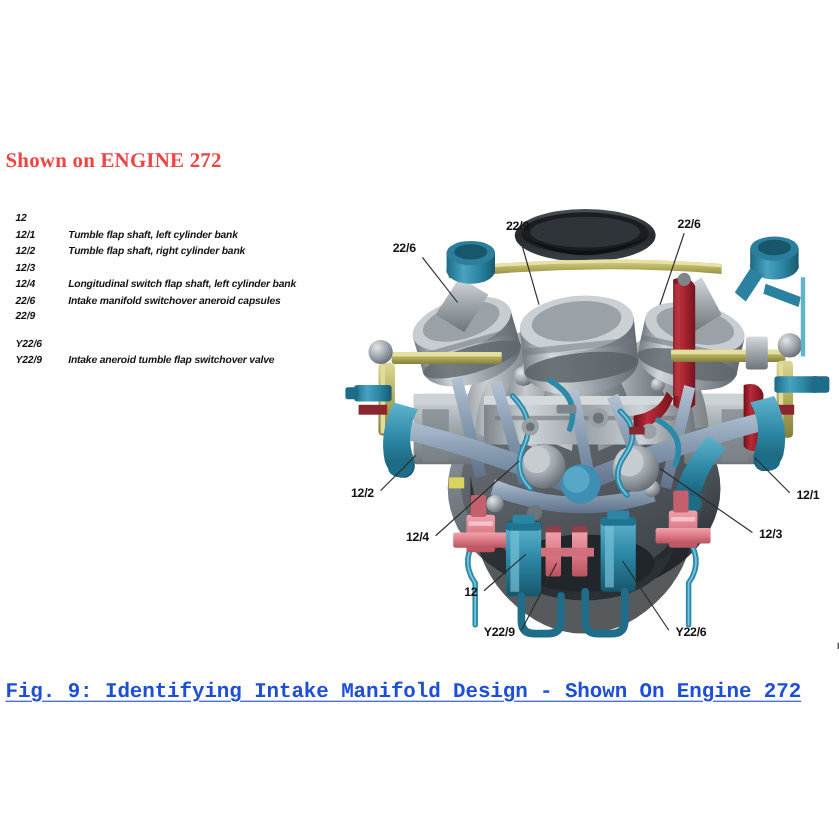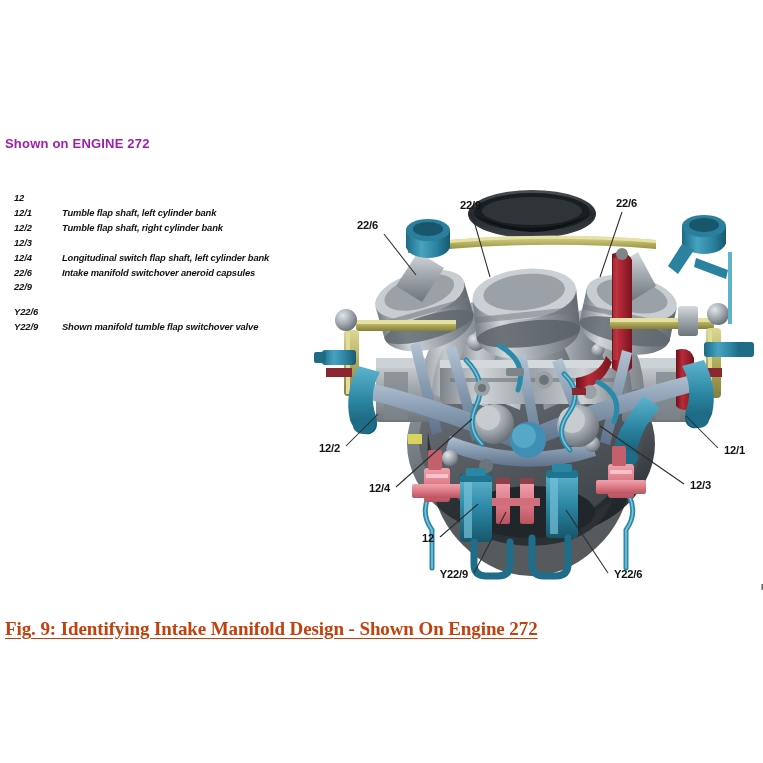--- a/index.html
+++ b/index.html
@@ -11,25 +11,25 @@
     position: relative;
     overflow: hidden;
     font-family: "Liberation Sans", sans-serif;
     -webkit-font-smoothing: antialiased;
   }
 
   
   #page-heading {
     position: absolute;
     left: 5px; top: 136px;
-    font-family: Liberation Sans, sans-serif;
-    font-weight: bold;
-    font-size: 13px;
+    font-family: Liberation Serif, serif;
+    font-weight: bold;
+    font-size: 19px;
     letter-spacing: .2px;
-    color: #a21caf;
+    color: #ef4444;
     white-space: nowrap;
   }
 
   
   #legend {
     position: absolute;
     left: 14px; top: 192px;
     width: 272px;
   }
   .legend-row {
@@ -89,24 +89,24 @@
     font-size: 8.2px;
     color: #4a4a4a;
     white-space: nowrap;
     margin-left: 28px;
   }
 
   
   #figure-caption {
     position: absolute;
     left: 5px; top: 618px;
-    font-family: Liberation Serif, serif;
+    font-family: Liberation Mono, monospace;
     font-weight: bold;
     font-size: 19px;
-    color: #c2410c;
+    color: #1d4ed8;
     text-decoration: underline;
     text-underline-offset: 3px;
     white-space: nowrap;
     letter-spacing: -.1px;
   }
 </style>
 </head>
 <body>
 
 <div id="page-heading">Shown on ENGINE 272</div>
@@ -135,21 +135,21 @@
       <div class="legend-desc">Intake manifold switchover aneroid capsules</div>
     </div>
     <div class="legend-row">
       <div class="legend-key">22/9</div>
     </div>
     <div class="legend-row gap-before">
       <div class="legend-key">Y22/6</div>
     </div>
     <div class="legend-row">
       <div class="legend-key">Y22/9</div>
-      <div class="legend-desc">Shown manifold tumble flap switchover valve</div>
+      <div class="legend-desc">Intake aneroid tumble flap switchover valve</div>
     </div>
   </div>
 
 <div id="figure-block">
 <svg id="diagram-svg" width="463" height="415" viewBox="0 0 463 415" xmlns="http://www.w3.org/2000/svg">
   <defs>
     <linearGradient id="gSilver" x1="0" y1="0" x2="1" y2="0">
       <stop offset="0" stop-color="#7d848a"></stop>
       <stop offset=".22" stop-color="#cfd4d7"></stop>
       <stop offset=".5" stop-color="#9ba2a8"></stop>

